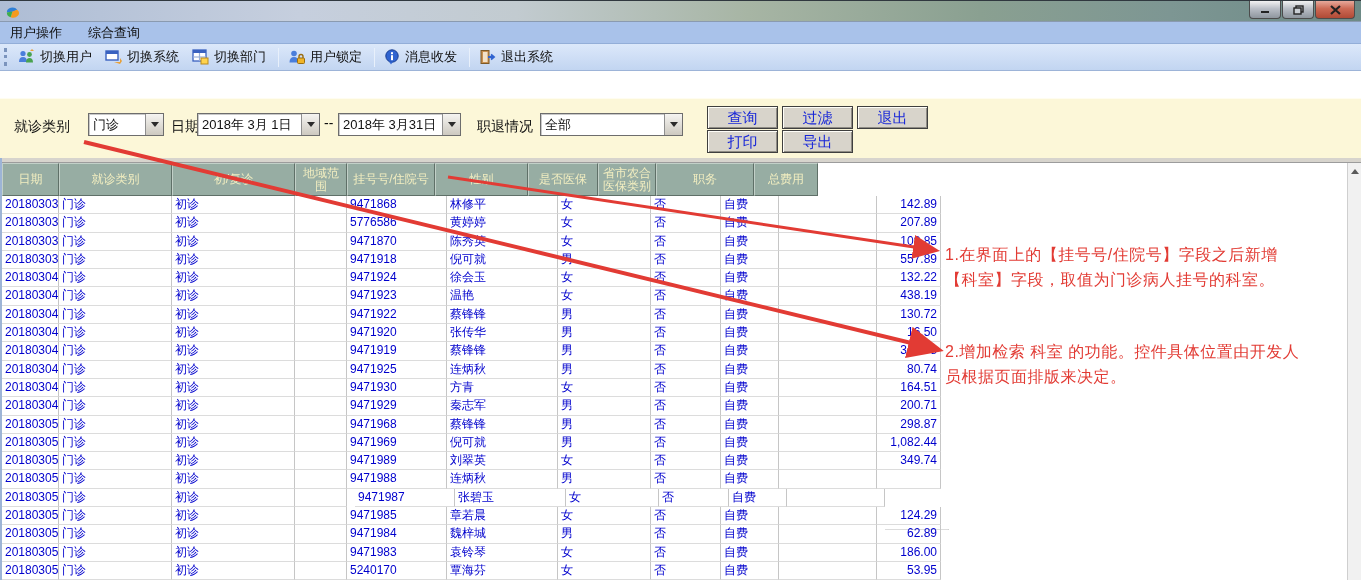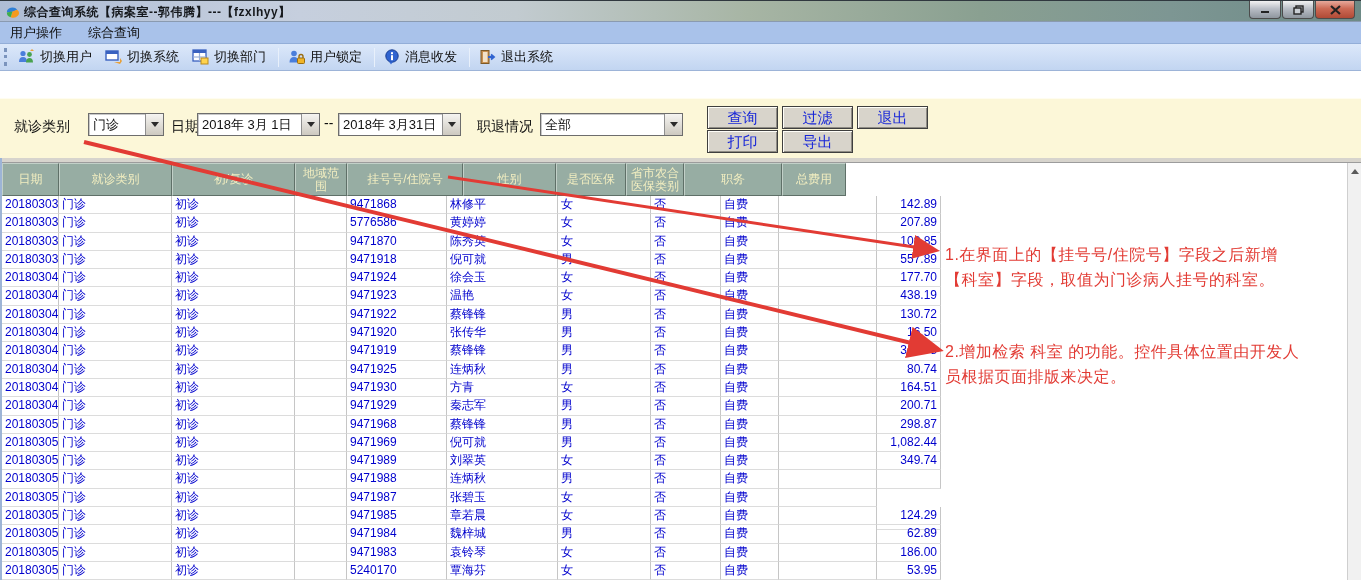--- a/index.html
+++ b/index.html
@@ -79,21 +79,20 @@
 <body>
 
 <div class="window">
 
   <div class="titlebar">
     <svg class="app-icon" viewBox="0 0 16 16">
       <path d="M2 9 A6 5 0 0 1 13 6 L9 8 Z" fill="#2e7fd6"></path>
       <path d="M13 6 A6 5 0 0 1 6 14 L8 8 Z" fill="#f59a1e"></path>
       <path d="M6 14 A6 5 0 0 1 2 9 L8 8 Z" fill="#3fae49"></path>
     </svg>
-    <span class="title-text">综合查询系统【病案室--郭伟腾】---【fzxlhyy】</span>
     <div class="win-controls">
       <div class="win-btn">
         <svg width="10" height="9" viewBox="0 0 10 9">
             <rect x="1" y="6" width="8" height="2" fill="#232323"></rect>
           </svg>
       </div>
       <div class="win-btn">
         <svg width="11" height="10" viewBox="0 0 11 10">
             <rect x="3" y="1" width="7" height="6" fill="none" stroke="#232323" stroke-width="1.4"></rect>
             <rect x="1" y="3" width="7" height="6" fill="#c9ced4" stroke="#232323" stroke-width="1.4"></rect>
@@ -216,21 +215,21 @@
     </div>
   </div>
 
   <div class="tablearea">
     <div class="table-topstrip"></div>
     <div class="thead" id="thead">
         <div class="h-cell" style="width: 57px;">日期</div>
         <div class="h-cell" style="width: 113px;">就诊类别</div>
         <div class="h-cell" style="width: 123px;">初/复诊</div>
         <div class="h-cell" style="width: 52px;">地域范围</div>
-        <div class="h-cell" style="width: 116px;">挂号号/住院号</div>
+        <div class="h-cell" style="width: 88px;">挂号号/住院号</div>
         <div class="h-cell" style="width: 93px;">性别</div>
         <div class="h-cell" style="width: 70px;">是否医保</div>
         <div class="h-cell" style="width: 58px;">省市农合医保类别</div>
         <div class="h-cell" style="width: 98px;">职务</div>
         <div class="h-cell" style="width: 64px;">总费用</div>
       </div>
     <div class="tbody" id="tbody">
         <div class="t-row">
           <div class="t-cell" style="width: 57px;">20180303</div>
           <div class="t-cell" style="width: 113px;">门诊</div>
@@ -287,21 +286,21 @@
           <div class="t-cell" style="width: 57px;">20180304</div>
           <div class="t-cell" style="width: 113px;">门诊</div>
           <div class="t-cell" style="width: 123px;">初诊</div>
           <div class="t-cell" style="width: 52px;"></div>
           <div class="t-cell" style="width: 100px;">9471924</div>
           <div class="t-cell" style="width: 111px;">徐会玉</div>
           <div class="t-cell" style="width: 93px;">女</div>
           <div class="t-cell" style="width: 70px;">否</div>
           <div class="t-cell" style="width: 58px;">自费</div>
           <div class="t-cell" style="width: 98px;"></div>
-          <div class="t-cell num" style="width: 64px;">177.70</div>
+          <div class="t-cell num" style="width: 64px;">132.22</div>
         </div>
         <div class="t-row">
           <div class="t-cell" style="width: 57px;">20180304</div>
           <div class="t-cell" style="width: 113px;">门诊</div>
           <div class="t-cell" style="width: 123px;">初诊</div>
           <div class="t-cell" style="width: 52px;"></div>
           <div class="t-cell" style="width: 100px;">9471923</div>
           <div class="t-cell" style="width: 111px;">温艳</div>
           <div class="t-cell" style="width: 93px;">女</div>
           <div class="t-cell" style="width: 70px;">否</div>
@@ -437,21 +436,21 @@
           <div class="t-cell" style="width: 70px;">否</div>
           <div class="t-cell" style="width: 58px;">自费</div>
           <div class="t-cell" style="width: 98px;"></div>
           <div class="t-cell num" style="width: 64px;"></div>
         </div>
         <div class="t-row">
           <div class="t-cell" style="width: 57px;">20180305</div>
           <div class="t-cell" style="width: 113px;">门诊</div>
           <div class="t-cell" style="width: 123px;">初诊</div>
           <div class="t-cell" style="width: 52px;"></div>
-          <div class="t-cell" style="width: 100px;">9471987</div>
+          <div class="t-cell" style="width: 100px; margin-left: 8px;">9471987</div>
           <div class="t-cell" style="width: 111px;">张碧玉</div>
           <div class="t-cell" style="width: 93px;">女</div>
           <div class="t-cell" style="width: 70px;">否</div>
           <div class="t-cell" style="width: 58px;">自费</div>
           <div class="t-cell" style="width: 98px;"></div>
           <div class="t-cell num" style="width: 64px; margin-top: 40px;">62.48</div>
         </div>
         <div class="t-row">
           <div class="t-cell" style="width: 57px;">20180305</div>
           <div class="t-cell" style="width: 113px;">门诊</div>

